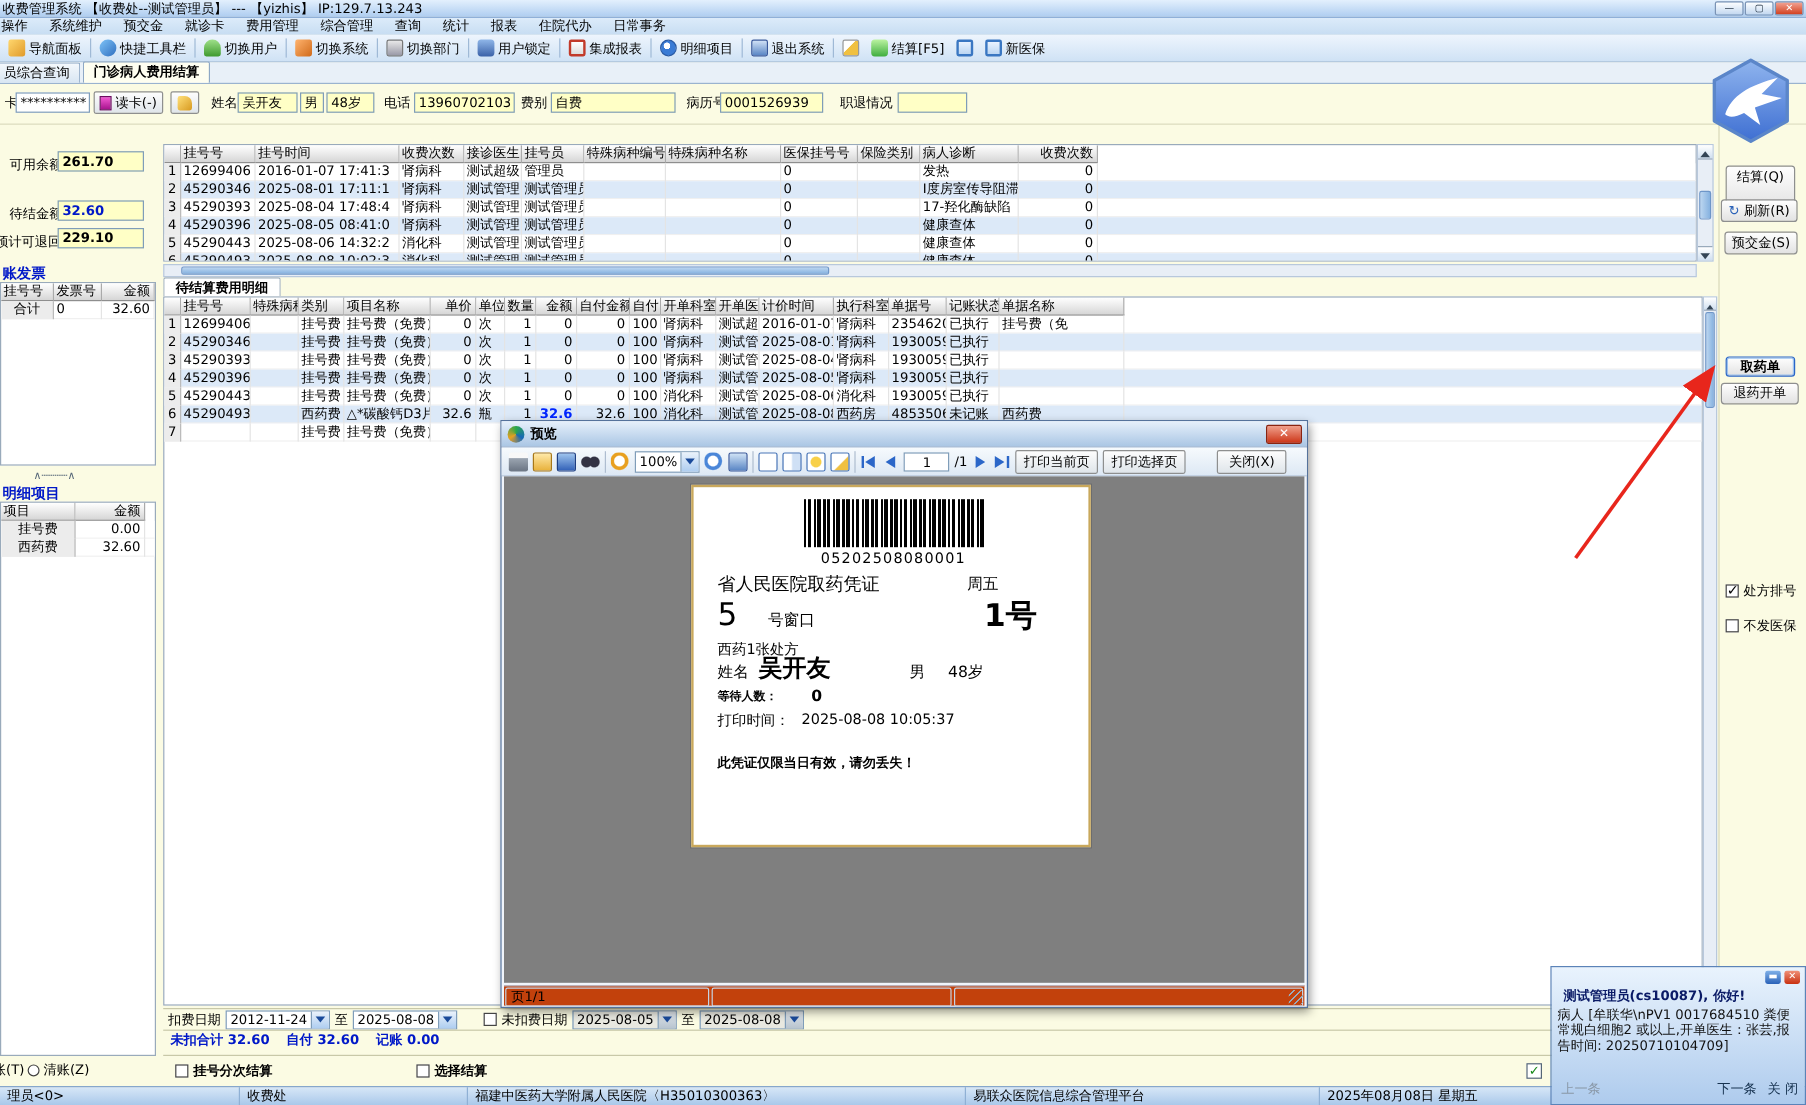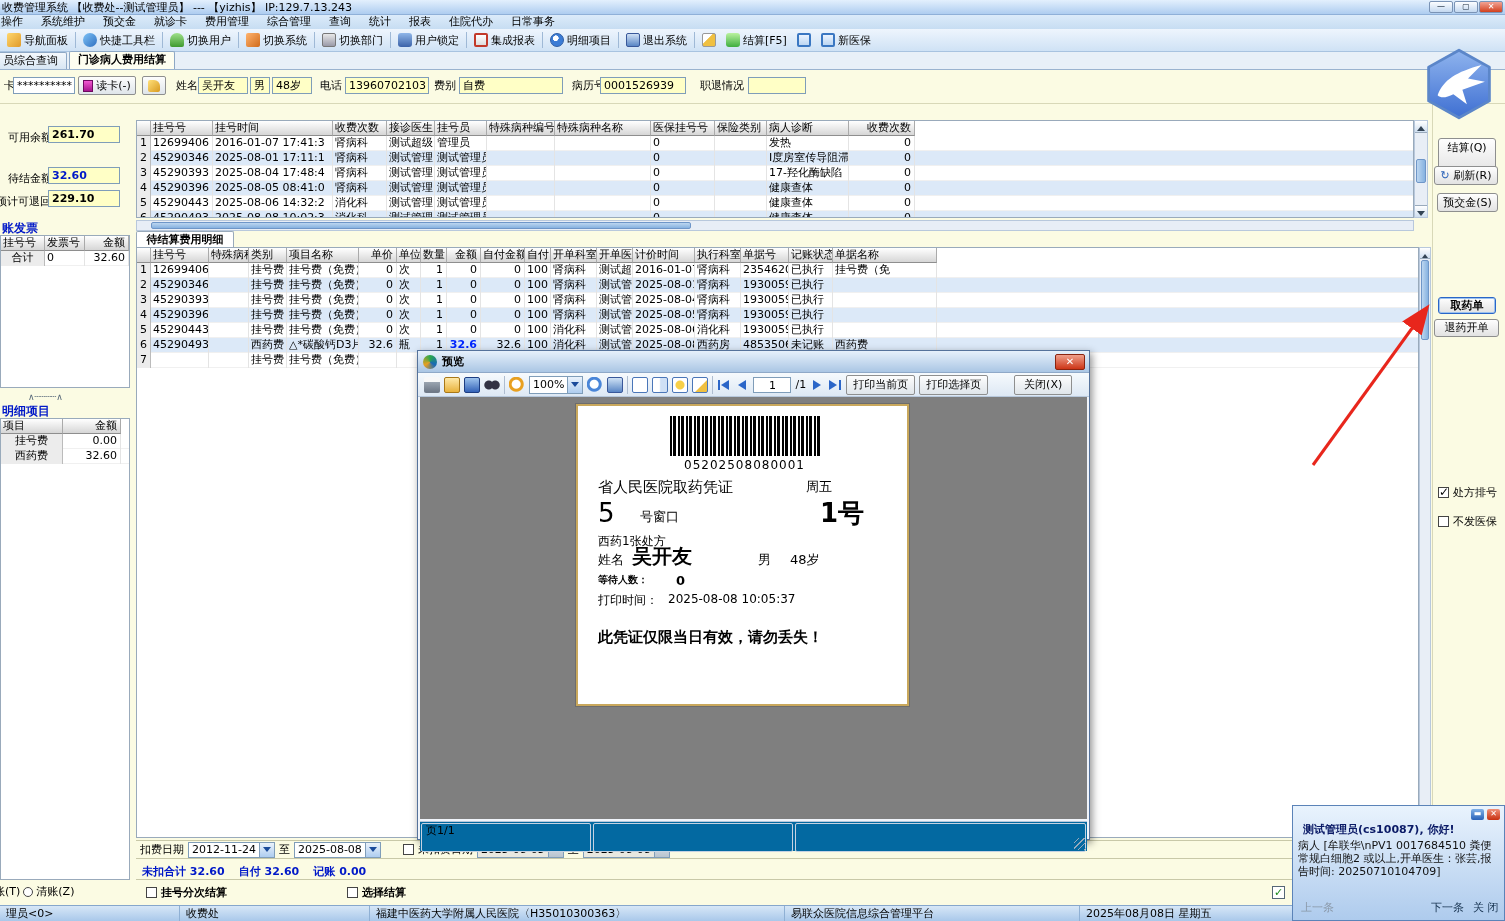--- a/index.html
+++ b/index.html
@@ -81,21 +81,21 @@
 .cb{width:11px;height:11px;border:1px solid #444;background:#fff;display:inline-block;position:relative}
 .cb.checked::after{content:"✓";position:absolute;left:0;top:-3px;font-size:12px;font-weight:bold;color:#000}
 .rad{width:10px;height:10px;border:1px solid #444;border-radius:50%;background:#fff;display:inline-block}
 
 .rowA{left:136px;top:840px;width:1296px;height:18px;background:#fbfbe3;border-top:1px solid #c8c8a8;display:flex;align-items:center;gap:4px;padding-left:4px}
 .combo{height:16px;border:1px solid #7f9db9;background:#fff;display:flex;align-items:center;white-space:nowrap}
 .combo .val{padding:0 3px}
 .combo .drop{width:15px;height:100%;background:linear-gradient(#eaf2fb,#aecdf0);border-left:1px solid #7f9db9;display:flex;align-items:center;justify-content:center}
 .combo.dis{background:#e8e8e0}
 .combo.dis .drop{background:linear-gradient(#dfe5ea,#b8c4cf)}
-.rowB{left:136px;top:858px;width:1296px;height:22px;background:#fbfbe3;border-top:1px solid #c8c8a8;border-bottom:1px solid #c8c8a8;display:flex;align-items:flex-end;gap:14px;padding-left:6px;color:#0018c8;font-weight:bold}
+.rowB{left:136px;top:858px;width:1296px;height:22px;background:#fbfbe3;border-top:1px solid #c8c8a8;border-bottom:1px solid #c8c8a8;display:flex;align-items:flex-start;gap:14px;padding-left:6px;color:#0018c8;font-weight:bold}
 .rowC{left:136px;top:882px;width:1296px;height:21px;background:#fbfbe3;display:flex;align-items:center;gap:120px;padding-left:10px;font-weight:bold}
 
 .statusbar{left:0;top:905px;width:1505px;height:16px;background:linear-gradient(#d7e7f7,#a9c8ea);border-top:1px solid #86a7cc;display:flex}
 .sbcell{height:16px;line-height:15px;padding:0 6px;border-right:1px solid #8fb0d4;white-space:nowrap;overflow:hidden}
 
 .dialog{left:417px;top:350px;width:673px;height:490px;background:#f0f4fa;border:1px solid #55729b;box-shadow:2px 3px 8px rgba(0,0,0,.45);z-index:20}
 .dlg-title{position:absolute;left:0;top:0;width:671px;height:22px;background:linear-gradient(#e6f0fb,#aac6e4);border-bottom:1px solid #8fa9c8;line-height:22px;padding-left:24px;font-weight:bold}
 .dlg-ic{position:absolute;left:5px;top:4px;width:14px;height:14px;border-radius:7px;background:conic-gradient(#2aa84a,#1668b8,#e8a020,#2aa84a)}
 .dlg-close{position:absolute;right:4px;top:3px;width:30px;height:16px;background:linear-gradient(#f0a08c,#cc3517);border:1px solid #8a2410;border-radius:2px;color:#fff;text-align:center;line-height:14px;font-weight:bold;font-size:10px}
 .dlg-toolbar{position:absolute;left:0;top:22px;width:671px;height:24px;background:linear-gradient(#f6fafd,#dde8f4);border-bottom:1px solid #b7c8dc;display:flex;align-items:center;padding-left:6px;gap:4px}
@@ -113,21 +113,21 @@
 .tri-l{border-top:5px solid transparent;border-bottom:5px solid transparent;border-right:8px solid #2b66c8}
 .tri-r{border-top:5px solid transparent;border-bottom:5px solid transparent;border-left:8px solid #2b66c8}
 .bar-l{position:absolute;left:1px;top:2px;width:2px;height:10px;background:#2b66c8}
 .bar-r{position:absolute;right:1px;top:2px;width:2px;height:10px;background:#2b66c8}
 .pagebox{width:38px;height:16px;border:1px solid #7f9db9;background:#fff;text-align:center;line-height:15px}
 .dbtn{height:20px;border:1px solid #8e8f8f;border-radius:2px;background:linear-gradient(#fdfdfd,#dfe5ea);padding:0 6px;line-height:18px;white-space:nowrap}
 .dlg-content{position:absolute;left:2px;top:46px;width:667px;height:422px;background:#7f7f7f;overflow:hidden}
 .ticket{position:absolute;left:156px;top:7px;width:333px;height:302px;background:#fff;border:2px solid #c9a85c;box-shadow:0 0 0 1px #6d6d6d}
 .barcode{position:absolute;left:92px;top:10px;width:150px;height:40px;background:repeating-linear-gradient(90deg,#000 0 2px,#fff 2px 3px,#000 3px 6px,#fff 6px 8px)}
 .tk{position:absolute;white-space:nowrap}
-.dlg-status{position:absolute;left:2px;top:470px;width:667px;height:30px;background:#0369a1;border-top:1px solid #b7c8dc;display:flex}
+.dlg-status{position:absolute;left:2px;top:470px;width:667px;height:17px;background:#c2410c;border-top:1px solid #b7c8dc;display:flex}
 .dscell{height:100%;border:1px solid #c5d2e2;border-radius:2px;margin:1px;line-height:13px;padding:0 4px}
 .grip{position:absolute;right:1px;bottom:1px;width:12px;height:12px;background:repeating-linear-gradient(135deg,transparent 0 3px,#9ab 3px 4px)}
 
 .notify{left:1292px;top:805px;width:213px;height:116px;background:linear-gradient(#e9f3fd,#aecbed);border:1px solid #5b83b8;z-index:25}
 .n-ctl{position:absolute;top:3px;width:13px;height:11px;border-radius:2px;font-size:8px;line-height:10px;text-align:center;color:#fff}
 .n-min{right:20px;background:linear-gradient(#7fb0e8,#2a62b8)}
 .n-close{right:4px;background:linear-gradient(#f09078,#c83010)}
 .n-title{position:absolute;left:10px;top:16px;font-weight:bold;color:#0a1a66}
 .n-body{position:absolute;left:5px;top:33px;width:203px;line-height:13px;color:#111}
 .n-link{position:absolute;bottom:5px;white-space:nowrap}
@@ -659,21 +659,21 @@
         <i class="cb checked"></i>
         <span>处方排号</span>
       </div>
     <div class="cbrow" style="left:5px;top:410px">
         <i class="cb"></i>
         <span>不发医保</span>
       </div>
   </div>
 
   <div class="abs statusbar">
-    <span class="sbcell" style="width:180px">理员&lt;0&gt;</span>
+    <span class="sbcell" style="width:200px">理员&lt;0&gt;</span>
     <span class="sbcell" style="width:190px">收费处</span>
     <span class="sbcell" style="width:415px">福建中医药大学附属人民医院〈H35010300363〉</span>
     <span class="sbcell" style="width:295px">易联众医院信息综合管理平台</span>
     <span class="sbcell" style="width:230px">2025年08月08日 星期五</span>
   </div>
 
   <div class="abs dialog">
     <div class="dlg-title">
       <i class="dlg-ic"></i>
       <span>预览</span>
@@ -722,21 +722,21 @@
         <div class="tk" style="left:242px;top:90px;font-size:26px;font-weight:bold">1号</div>
         <div class="tk" style="left:20px;top:127px;font-size:12px">西药1张处方</div>
         <div class="tk" style="left:20px;top:145px;font-size:13px">姓名</div>
         <div class="tk" style="left:54px;top:137px;font-size:20px;font-weight:bold">吴开友</div>
         <div class="tk" style="left:180px;top:145px;font-size:13px">男</div>
         <div class="tk" style="left:212px;top:145px;font-size:13px">48岁</div>
         <div class="tk" style="left:20px;top:167px;font-size:10px;font-weight:bold">等待人数：</div>
         <div class="tk" style="left:98px;top:167px;font-size:13px;font-weight:bold">0</div>
         <div class="tk" style="left:20px;top:186px;font-size:12px">打印时间：</div>
         <div class="tk" style="left:90px;top:186px;font-size:12px">2025-08-08 10:05:37</div>
-        <div class="tk" style="left:20px;top:222px;font-size:15px;font-weight:bold">此凭证仅限当日有效，请勿丢失！</div>
+        <div class="tk" style="left:20px;top:222px;font-size:11px;font-weight:bold">此凭证仅限当日有效，请勿丢失！</div>
       </div>
     </div>
     <div class="dlg-status">
       <span class="dscell" style="width:170px">页1/1</span>
       <span class="dscell" style="width:200px"></span>
       <span class="dscell" style="flex:1"></span>
       <i class="grip"></i>
     </div>
   </div>
 

